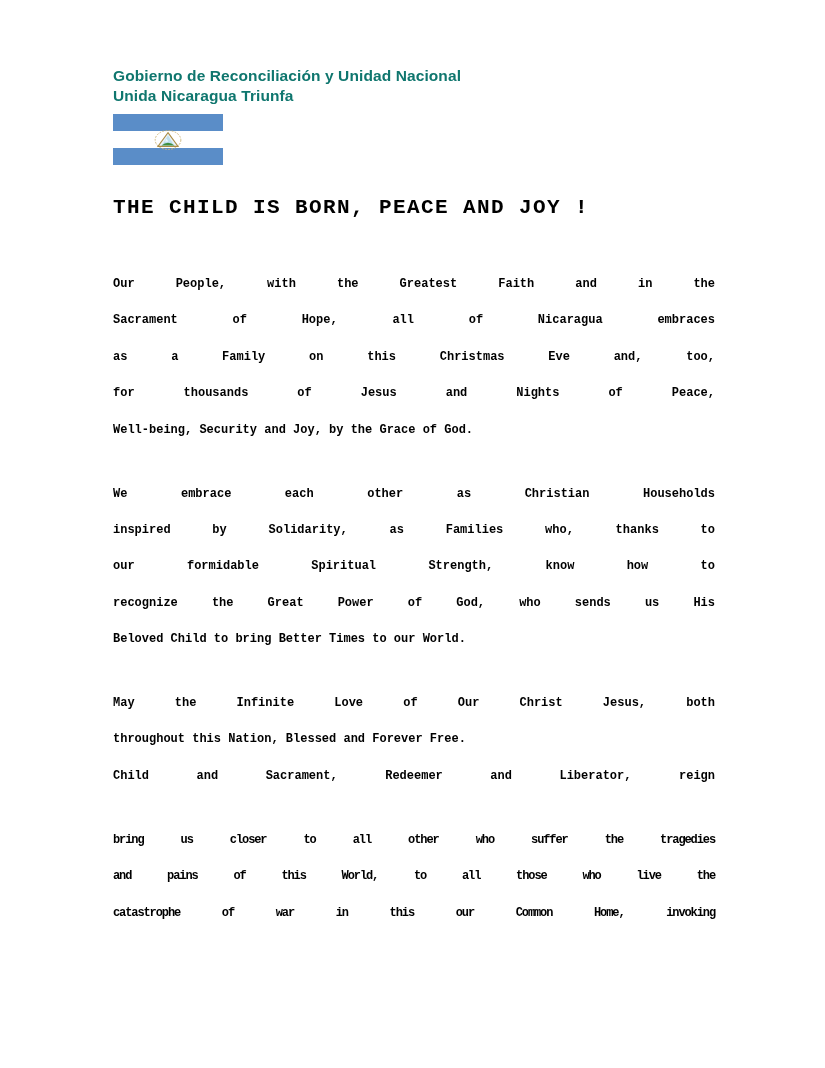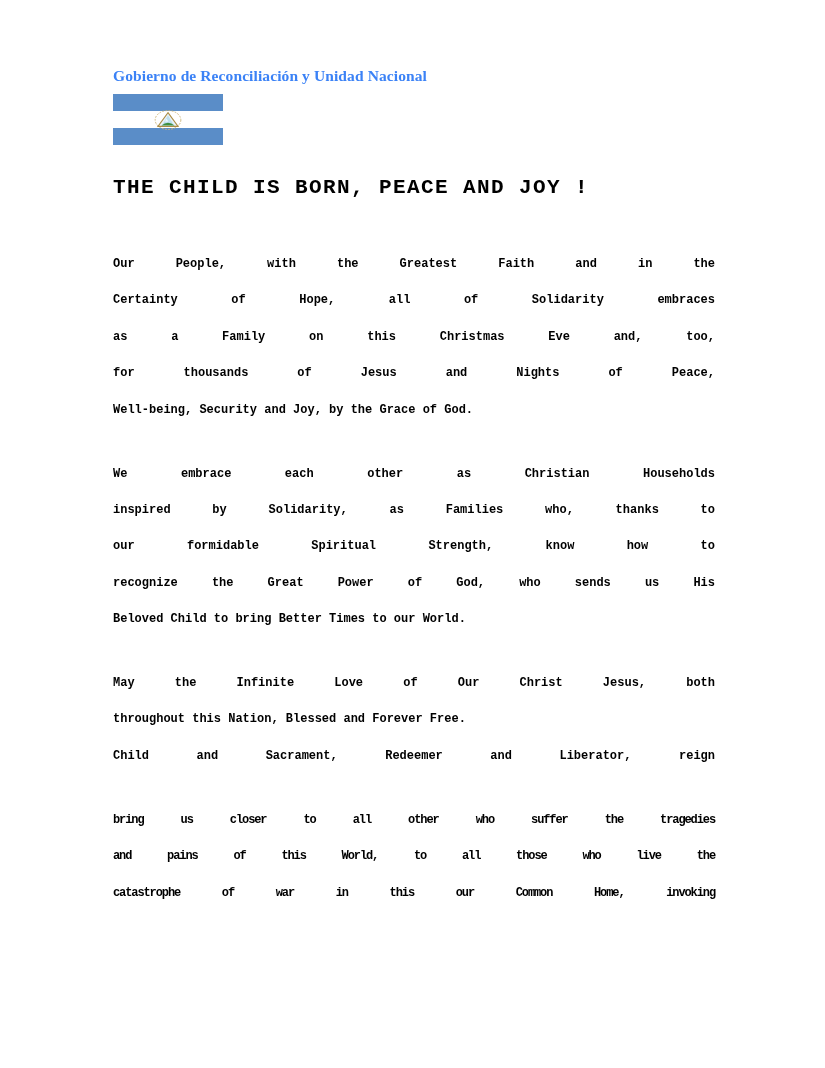--- a/index.html
+++ b/index.html
@@ -11,25 +11,25 @@
     font-family: "Liberation Sans", sans-serif;
   }
   .page {
     box-sizing: border-box;
     width: 825px;
     height: 1068px;
     padding: 66px 110px 0 113px;
     background: #ffffff;
   }
   .header {
-    font-family: Liberation Serif, serif;
+    font-family: Liberation Sans, sans-serif;
     font-weight: bold;
     font-size: 15.5px;
     line-height: 20px;
-    color: #3b82f6;
+    color: #0f766e;
     letter-spacing: 0.1px;
   }
   .flag {
     margin-top: 8px;
     width: 110px;
     height: 51px;
     position: relative;
     display: flex;
     flex-direction: column;
   }
@@ -70,20 +70,21 @@
   }
   .paragraph.condensed .line { letter-spacing: -1.1px; }
 </style>
 </head>
 <body>
 
 <div class="page">
 
   <div class="header">
     <div>Gobierno de Reconciliación y Unidad Nacional</div>
+    <div>Unida Nicaragua Triunfa</div>
   </div>
 
   <div class="flag">
     <div class="stripe" style="background:#5A8DC8;"></div>
     <div class="stripe" style="background:#ffffff;"></div>
     <div class="stripe" style="background:#5A8DC8;"></div>
     <span class="emblem">
       <svg width="30" height="22" viewBox="0 0 32 24" xmlns="http://www.w3.org/2000/svg">
         <ellipse cx="16" cy="12" rx="14" ry="10.3" fill="none" stroke="#c9b274" stroke-width="1" stroke-dasharray="2 1.4"></ellipse>
         <polygon points="16,4 27,19 5,19" fill="#e8f2f8" stroke="#ab8d45" stroke-width="1.2"></polygon>
@@ -92,21 +93,21 @@
         <path d="M12.5 13.5 L14.5 10.5 L16.5 13.8 Z" fill="#f4fbff" opacity="0.9"></path>
       </svg>
     </span>
   </div>
 
   <div class="doc-title">THE CHILD IS BORN, PEACE AND JOY !</div>
 
   <div class="paragraphs">
       <div class="paragraph">
         <div class="line">Our People, with the Greatest Faith and in the</div>
-        <div class="line">Certainty of Hope, all of Solidarity embraces</div>
+        <div class="line">Sacrament of Hope, all of Nicaragua embraces</div>
         <div class="line">as a Family on this Christmas Eve and, too,</div>
         <div class="line">for thousands of Jesus and Nights of Peace,</div>
         <div class="line last">Well-being, Security and Joy, by the Grace of God.</div>
       </div>
       <div class="paragraph">
         <div class="line">We embrace each other as Christian Households</div>
         <div class="line">inspired by Solidarity, as Families who, thanks to</div>
         <div class="line">our formidable Spiritual Strength, know how to</div>
         <div class="line">recognize the Great Power of God, who sends us His</div>
         <div class="line last">Beloved Child to bring Better Times to our World.</div>

